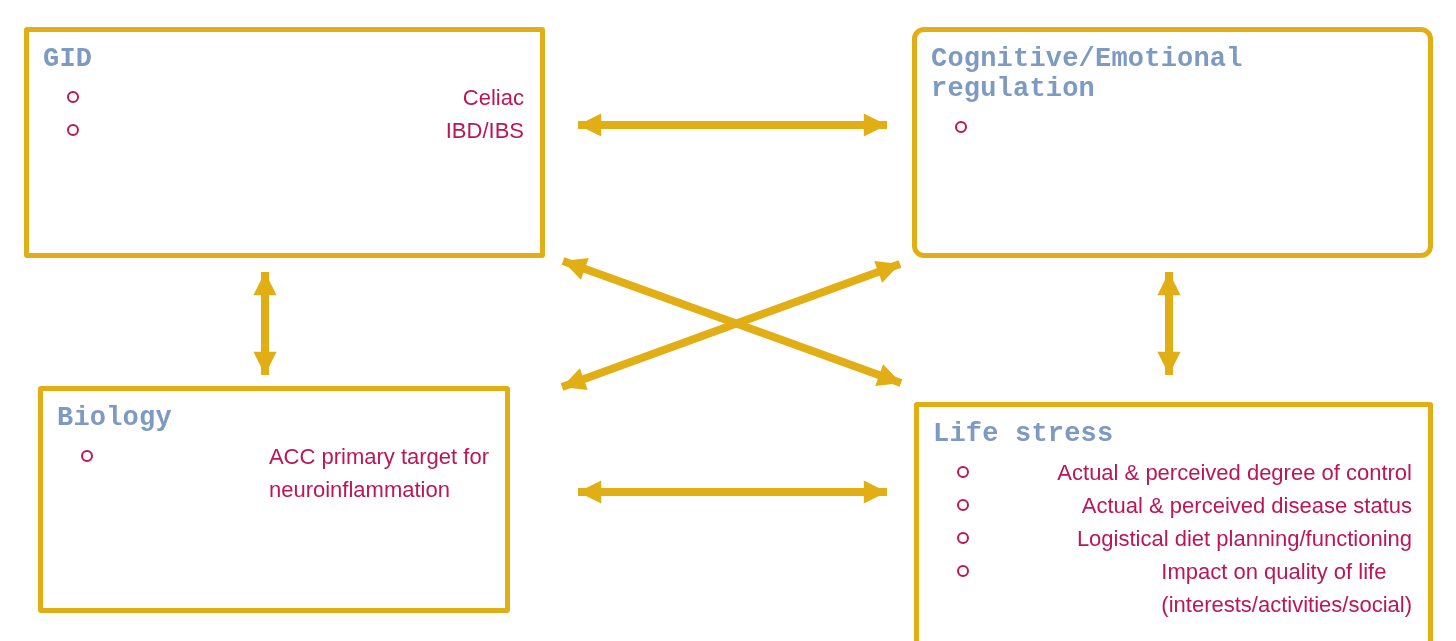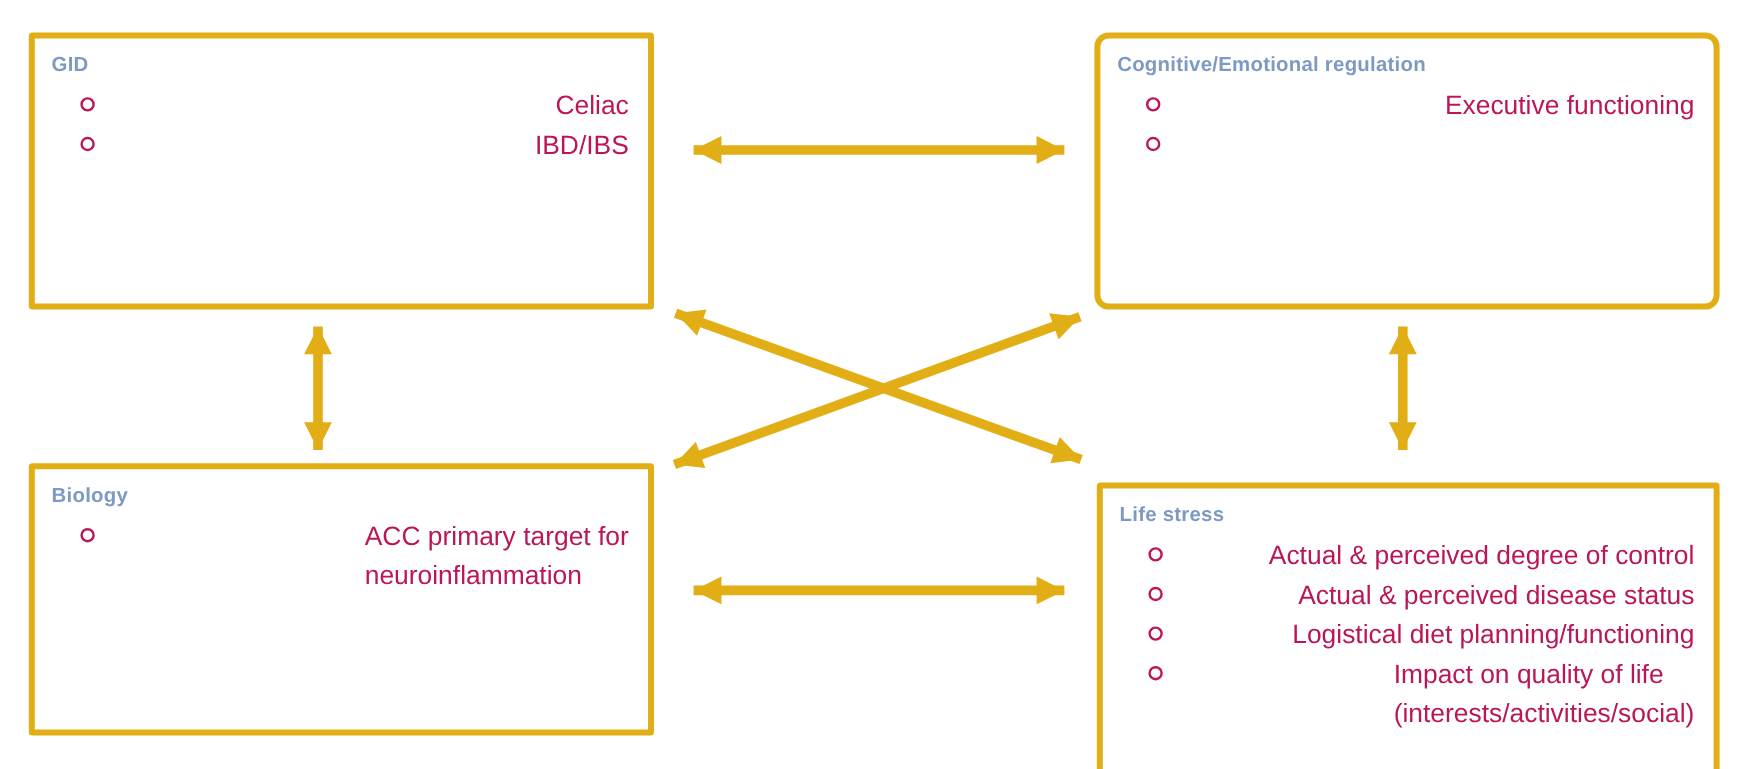--- a/index.html
+++ b/index.html
@@ -21,28 +21,29 @@
   }
   .node-box {
     position: absolute;
     background: #ffffff;
     border: 5px solid #E1AE16;
     border-radius: 3px;
     padding: 12px 16px 10px 14px;
   }
   .box-gid        { left: 24px;  top: 27px;  width: 521px; height: 231px; }
   .box-cognitive  { left: 912px; top: 27px;  width: 521px; height: 231px; border-radius: 12px; }
-  .box-biology    { left: 24px;  top: 386px; width: 521px; height: 227px; }
+  .box-biology    { left: 38px;  top: 386px; width: 472px; height: 227px; }
   .box-lifestress { left: 914px; top: 402px; width: 519px; height: 284px; }
   .box-title {
     color: #7D9AC2;
-    font-size: 17px;
+    font-size: 27px;
     font-weight: 700;
     letter-spacing: 0.2px;
     margin-bottom: 7px;
+    font-family: Liberation Mono, monospace;
   }
   ul.box-list {
     list-style: none;
     padding-left: 24px;
   }
   ul.box-list li {
     display: flex;
     align-items: flex-start;
     color: #BA1659;
     font-size: 22px;
@@ -90,24 +91,20 @@
         <span class="item-text">IBD/IBS</span>
       </li>
     </ul>
   </div>
 
   <div class="node-box box-cognitive">
     <div class="box-title">Cognitive/Emotional regulation</div>
     <ul class="box-list">
       <li>
         <span class="bullet-circle"></span>
-        <span class="item-text">Executive functioning</span>
-      </li>
-      <li>
-        <span class="bullet-circle"></span>
       </li>
     </ul>
   </div>
 
   <div class="node-box box-biology">
     <div class="box-title">Biology</div>
     <ul class="box-list">
       <li>
         <span class="bullet-circle"></span>
         <span class="item-text">ACC primary target for

